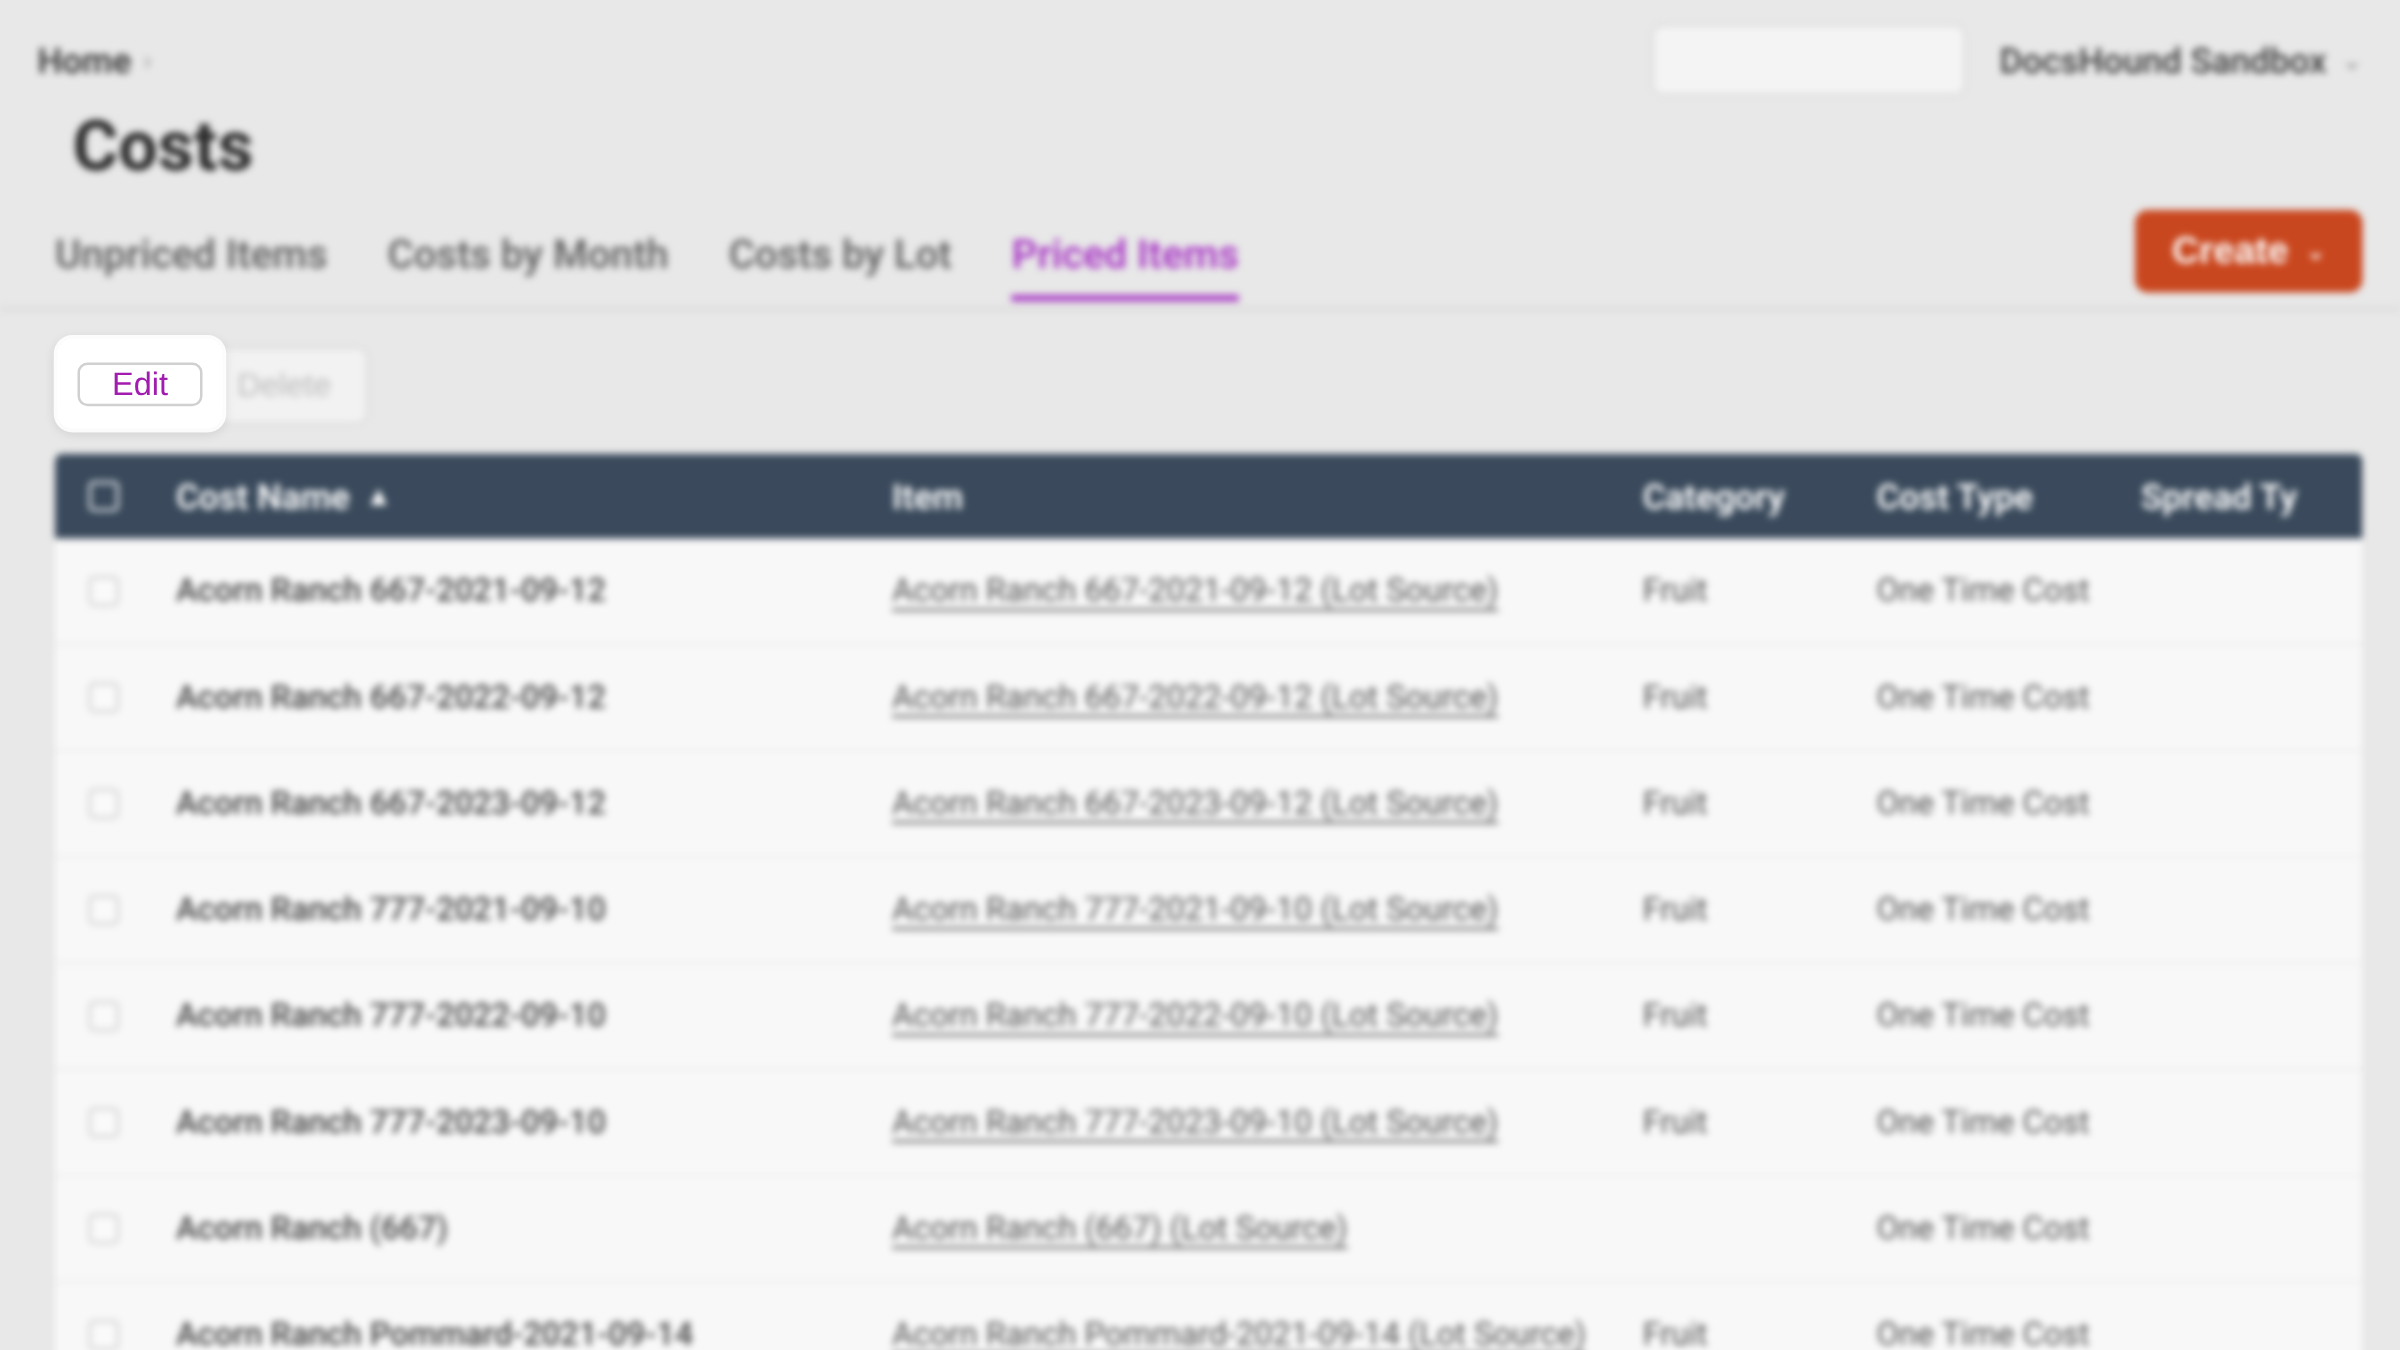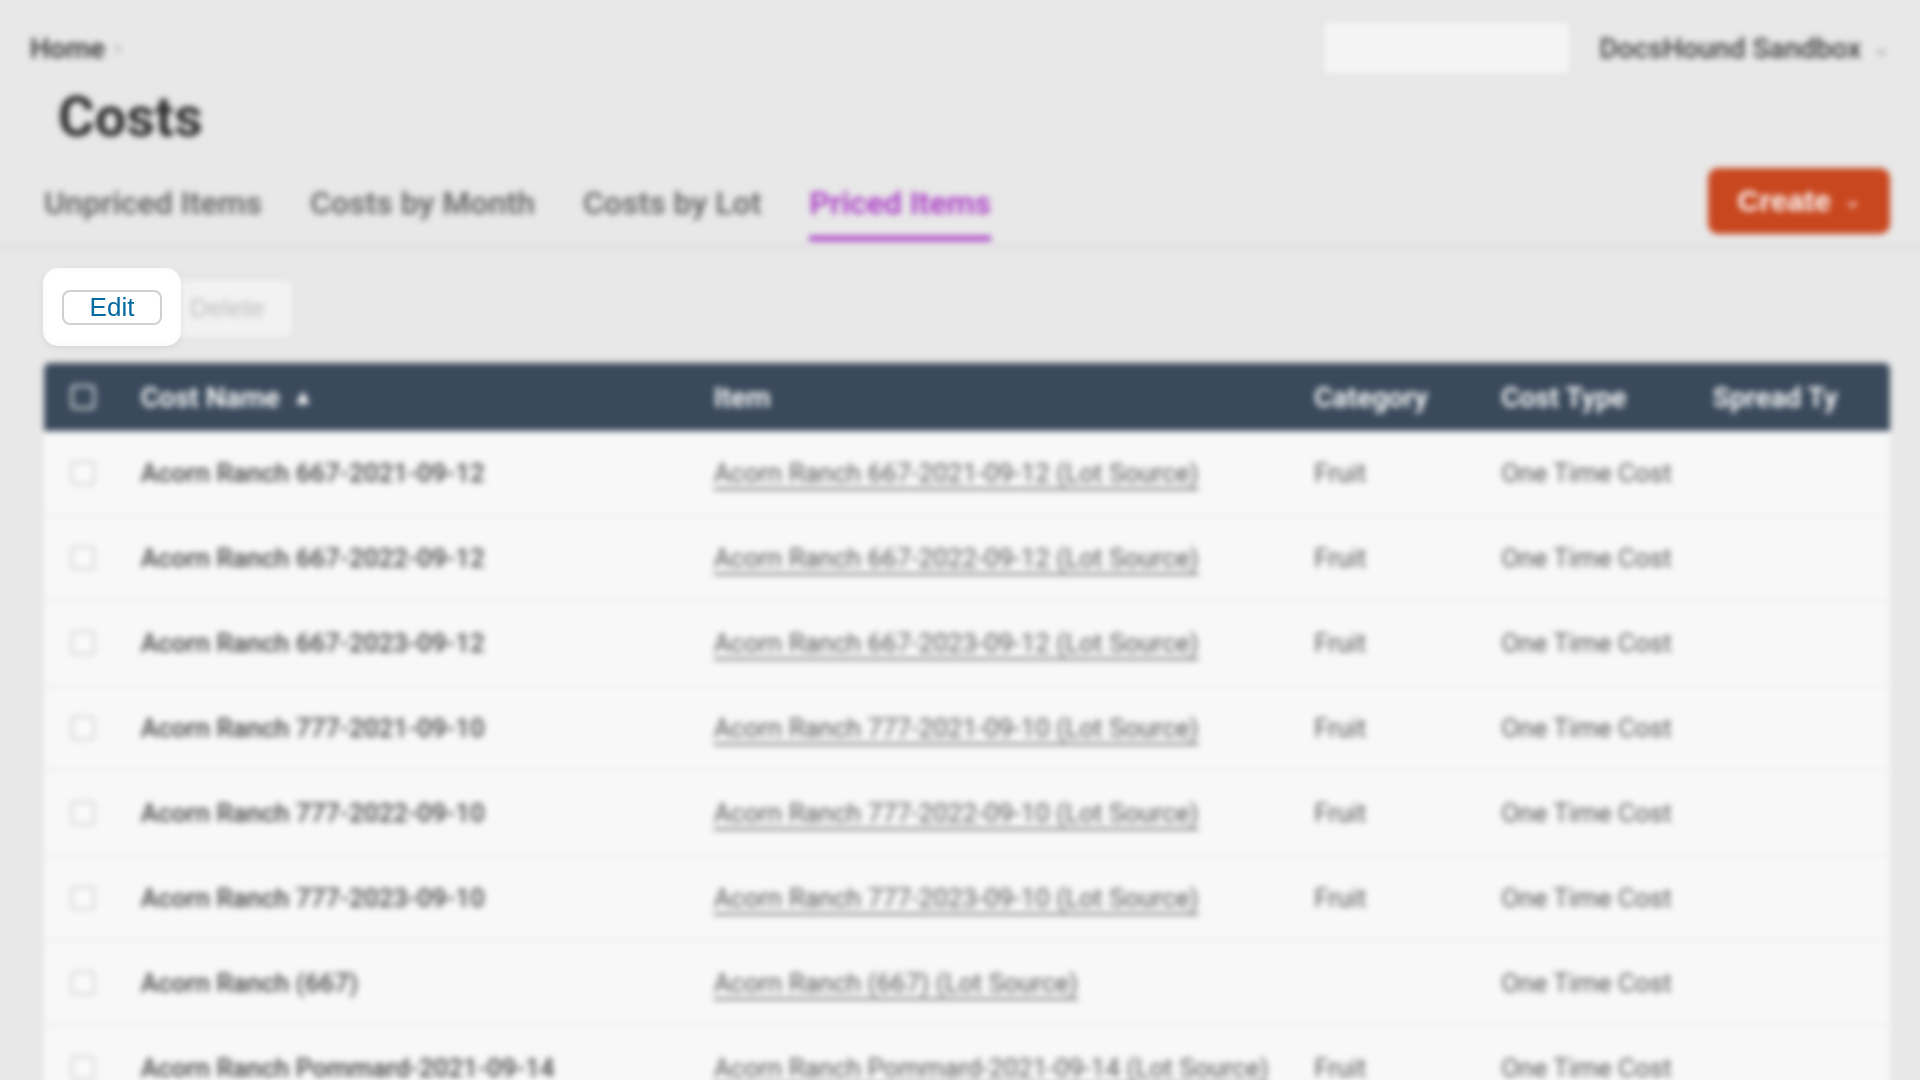--- a/index.html
+++ b/index.html
@@ -207,21 +207,21 @@
       align-items: center;
       justify-content: center;
     }
     .highlight-btn {
       background: #fff;
       border: 2px solid #d0d0d0;
       border-radius: 8px;
       padding: 0 26px;
       font-size: 26px;
       font-weight: 500;
-      color: #0369a1;
+      color: #a21caf;
     }
   </style>
 </head>
 <body>
 
 <div class="blur-layer">
 
   <div class="header">
     <div class="breadcrumb-row">
       <div class="breadcrumb">

